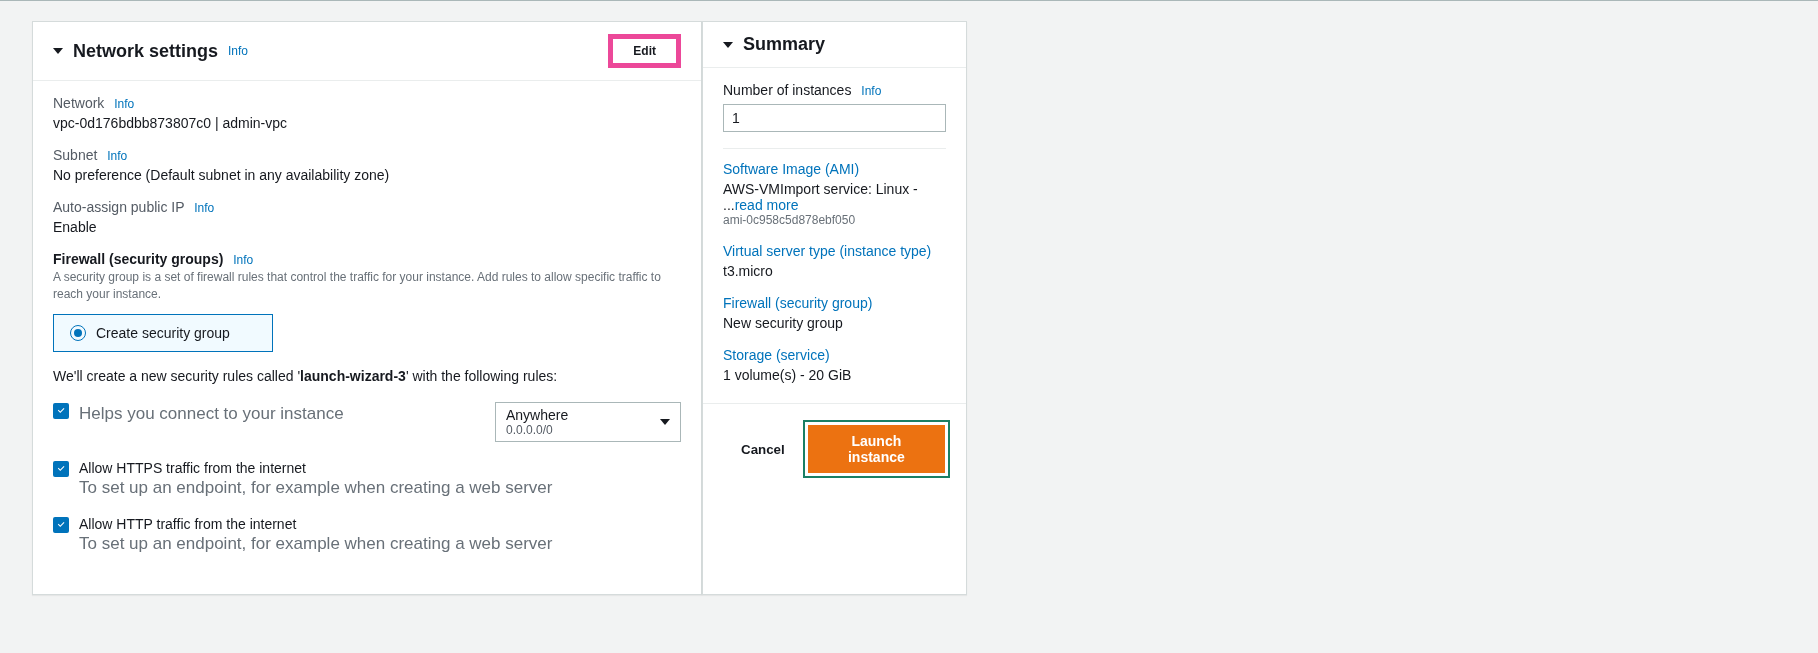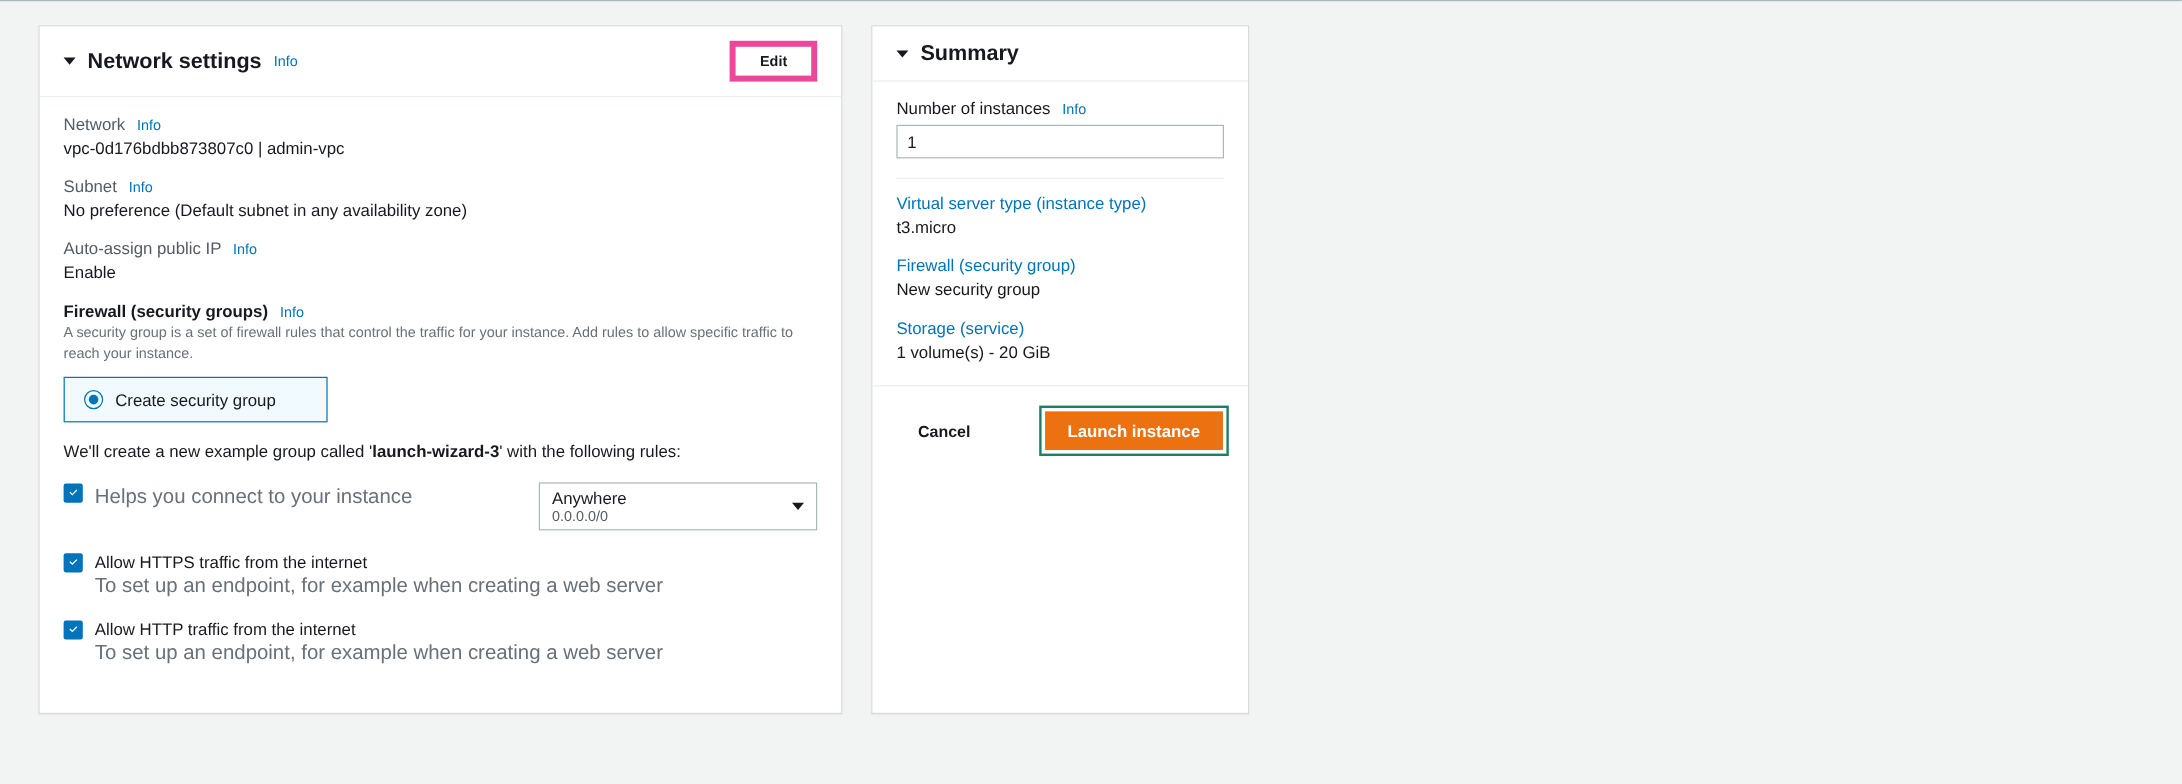--- a/index.html
+++ b/index.html
@@ -4,28 +4,28 @@
   <style>
     * { box-sizing: border-box; margin: 0; padding: 0; }
     body {
       font-family: "Amazon Ember", "Helvetica Neue", Arial, sans-serif;
       background: #f2f3f3;
       color: #16191f;
       font-size: 14px;
       padding: 20px 0 40px 32px;
       border-top: 1px solid #aab7b8;
     }
-    .layout { display: flex; gap: 24px; }
+    .layout { display: flex; }
     .panel {
       background: #fff;
       border: 1px solid #d5dbdb;
       box-shadow: 0 1px 1px rgba(0,0,0,0.05);
     }
     .left-panel  { width: 670px; }
-    .right-panel { width: 315px; }
+    .right-panel { width: 265px; }
     .panel-header {
       display: flex; align-items: center; justify-content: space-between;
       padding: 12px 20px; border-bottom: 1px solid #eaeded;
     }
     .panel-title-wrap { display: flex; align-items: center; gap: 10px; }
     .panel-title { font-size: 18px; font-weight: 700; }
     .caret-down-icon {
       width: 0; height: 0; border-left: 5px solid transparent;
       border-right: 5px solid transparent; border-top: 6px solid #16191f;
     }
@@ -61,21 +61,21 @@
     .checkbox {
       width:16px; height:16px; background:#0073bb; border-radius:2px;
       display:flex; align-items:center; justify-content:center; flex:0 0 16px;
       margin-top:1px; cursor:pointer;
     }
     .checkbox svg { width:11px; height:11px; }
     .rule-text { flex:1; }
     .rule-title { color:#16191f; }
     .rule-helper { color:#687078; font-size:17px; margin-top:2px; }
     .select-box {
-      border:1px solid #aab7b8; width:232px; padding:4px 30px 4px 10px;
+      border:1px solid #aab7b8; width:186px; padding:4px 30px 4px 10px;
       position:relative; margin-left: 8px; cursor:pointer; background:#fff;
     }
     .select-box .sel-label { font-size:14px; }
     .select-box .sel-sub   { font-size:12px; color:#545b64; }
     .select-caret {
       position:absolute; right:10px; top:50%; transform:translateY(-50%);
       width:0; height:0; border-left:5px solid transparent; border-right:5px solid transparent;
       border-top:6px solid #16191f;
     }
     
@@ -152,21 +152,21 @@
         <div class="radio-row">
           <div class="radio-tile selected">
             <span class="radio-circle">
                 <span class="radio-dot"></span>
               </span>
             <span>Create security group</span>
           </div>
         </div>
 
         <div class="sg-sentence">
-          <span>We'll create a new example group called '</span><b>launch-wizard-3</b><span>' with the following rules:</span>
+          <span>We'll create a new security rules called '</span><b>launch-wizard-3</b><span>' with the following rules:</span>
         </div>
 
         <div class="rule">
           <div class="checkbox">
             <svg viewBox="0 0 16 16">
                 <path fill="#fff" d="M6.2 11.5 2.7 8l1.1-1.1 2.4 2.4 5-5L12.3 5.4z"></path>
               </svg>
           </div>
           <div class="rule-text">
             <div class="rule-helper">Helps you connect to your instance</div>
@@ -215,20 +215,27 @@
     </div>
     <div class="sum-body">
       <div class="sum-field-label">
         <span>Number of instances</span>
         <a class="info-link" style="margin-left:6px">Info</a>
       </div>
       <input class="num-input" value="1" style="">
 
       <hr class="sum-hr">
 
+      <div class="sum-item">
+        <a class="sum-link">Software Image (AMI)</a>
+        <div class="sum-val">
+          <span>AWS-VMImport service: Linux - ...</span><span class="readmore">read more</span>
+        </div>
+        <div class="sum-small">ami-0c958c5d878ebf050</div>
+      </div>
 
       <div class="sum-item">
         <a class="sum-link">Virtual server type (instance type)</a>
         <div class="sum-val">t3.micro</div>
       </div>
 
       <div class="sum-item">
         <a class="sum-link">Firewall (security group)</a>
         <div class="sum-val">New security group</div>
       </div>

